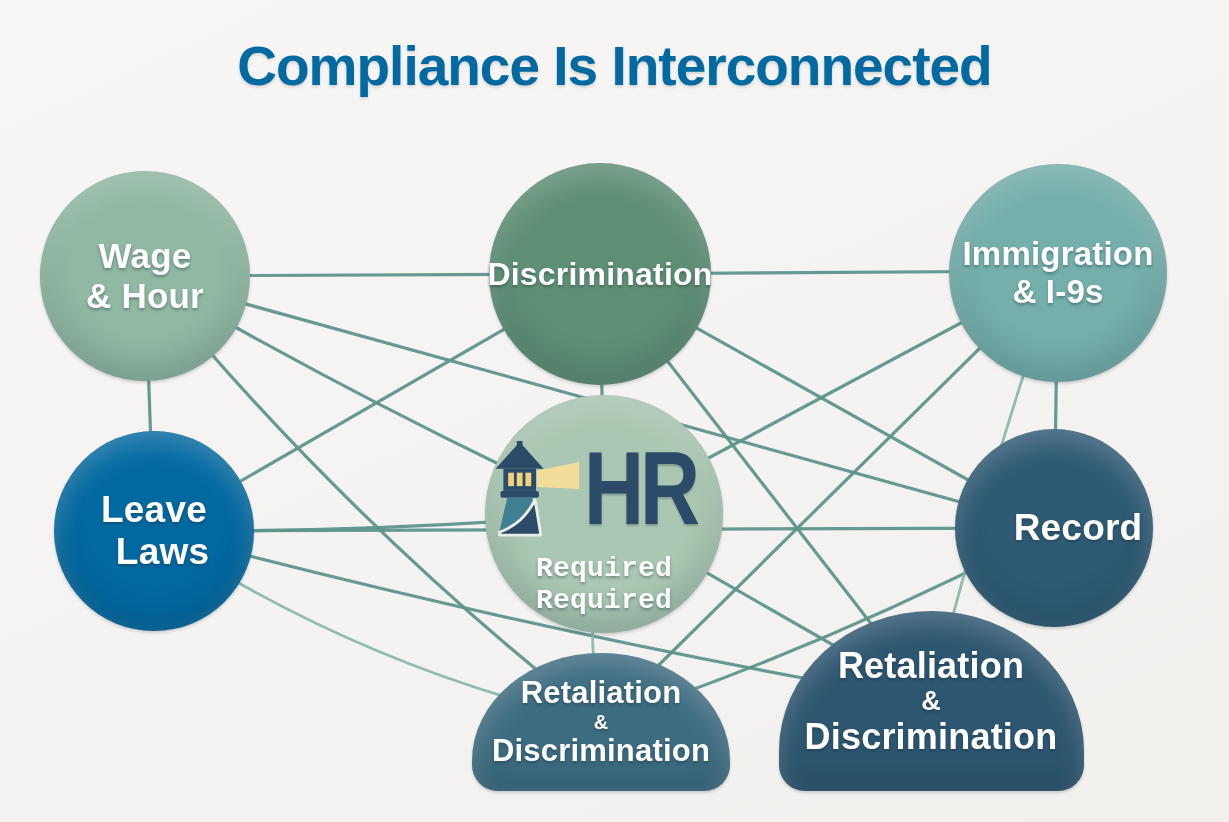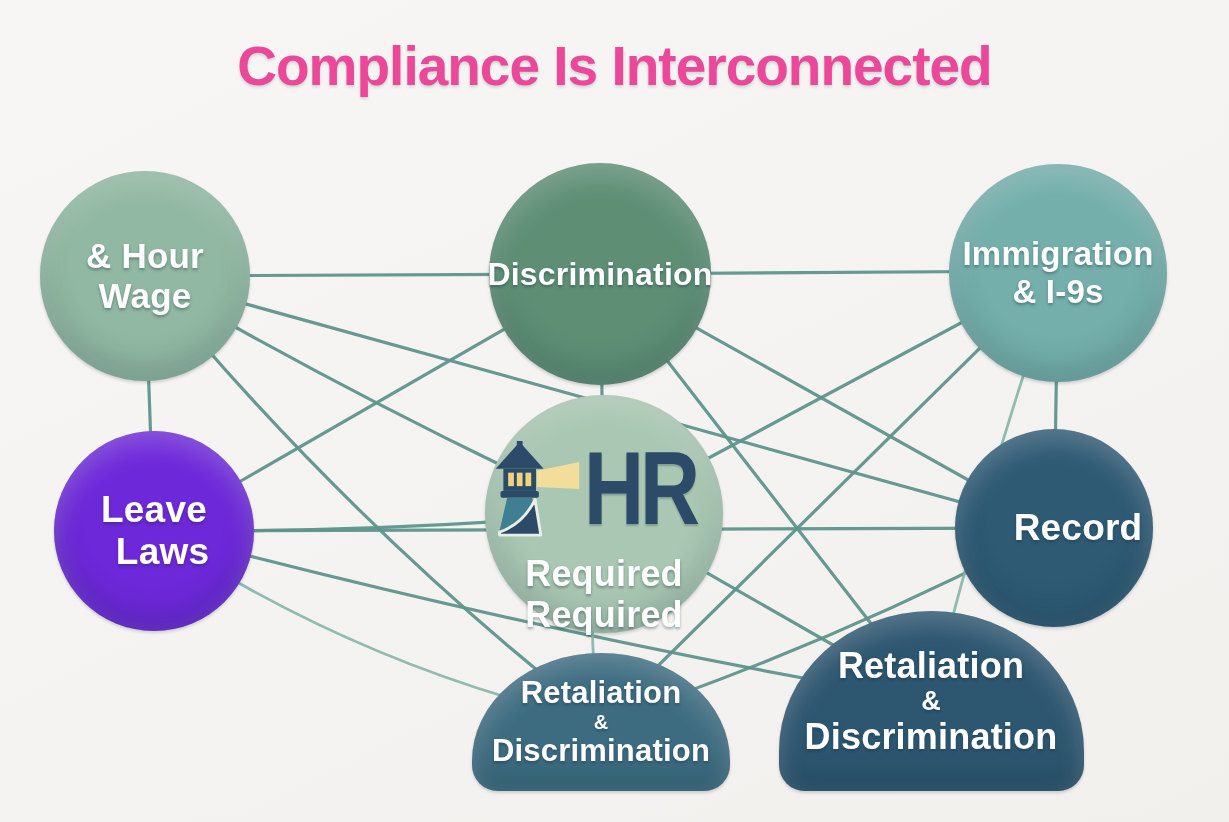--- a/index.html
+++ b/index.html
@@ -4,21 +4,21 @@
 <style>
   html,body{margin:0;padding:0;}
   body{
     width:1229px;height:822px;position:relative;overflow:hidden;
     background:linear-gradient(155deg,#f7f6f4 0%,#f4f3f1 55%,#f1f0ed 100%);
     font-family:"Liberation Sans", sans-serif;
   }
   .title{
     position:absolute;left:0;top:34px;width:1229px;margin:0;
     text-align:center;font-size:55px;font-weight:700;letter-spacing:-1px;
-    color:#ec4899;text-shadow:0 2px 3px rgba(40,60,75,.18);
+    color:#0369a1;text-shadow:0 2px 3px rgba(40,60,75,.18);
   }
   #edges{position:absolute;left:0;top:0;}
   #edges path.edge{fill:none;stroke:#5e938b;stroke-width:3.2;stroke-linecap:round;opacity:.95;}
   #edges path.edge.light{stroke:#85b5a9;stroke-width:2.8;opacity:.9;}
   .node{
     position:absolute;display:flex;flex-direction:column;align-items:center;justify-content:center;
     box-shadow:inset 0 12px 26px rgba(255,255,255,.22), inset 0 -14px 30px rgba(10,35,45,.20), 0 2px 3px rgba(20,40,50,.18);
     text-align:center;color:#fdfdfd;font-weight:700;line-height:1.14;letter-spacing:.2px;
   }
   .node .label span{display:block;text-shadow:0 2px 3px rgba(25,45,55,.38);}
@@ -26,21 +26,21 @@
     left:485px;top:395px;width:238px;height:238px;border-radius:50%;
     background:#a9c7b2;justify-content:flex-start;padding-top:0;box-sizing:border-box;gap:12px;
   }
   .logo-row{display:flex;align-items:center;justify-content:center;margin-top:46px;height:96px;}
   .logo-row svg{display:block;}
   .hr-text{
     font-size:104px;font-weight:800;color:#2b4b68;line-height:.9;letter-spacing:-5px;
     transform:scaleX(.8);transform-origin:left center;margin-left:-4px;
     text-shadow:0 2px 2px rgba(20,40,55,.25);
   }
-  .hr-caption{margin-top:4px;font-size:36px;}
+  .hr-caption{margin-top:4px;font-size:28px;font-family:Liberation Mono, monospace;}
 </style>
 </head>
 <body>
 
 <h1 class="title">Compliance Is Interconnected</h1>
 
 <svg id="edges" width="1229" height="822">
     <path d="M 145 276 Q 372.5 275 600 274" class="edge"></path>
     <path d="M 600 274 Q 829 272.5 1058 271" class="edge"></path>
     <path d="M 145 276 Q 149.5 403.5 154 531" class="edge"></path>
@@ -82,36 +82,36 @@
       </svg>
       <span class="hr-text">HR</span>
     </div>
     <div class="label hr-caption">
       <span>Required</span>
       <span>Required</span>
     </div>
   </div>
 <div class="node circle" style="left: 40px; top: 171px; width: 210px; height: 210px; background: rgb(144, 184, 162); border-radius: 50%;">
       <div class="label">
+        <span style="font-size: 35px;">Wage</span>
         <span style="font-size: 35px;">&amp; Hour</span>
-        <span style="font-size: 35px;">Wage</span>
       </div>
     </div>
     <div class="node circle" style="left: 489px; top: 163px; width: 222px; height: 222px; background: rgb(94, 143, 117); border-radius: 50%;">
       <div class="label">
         <span style="font-size: 32px;">Discrimination</span>
       </div>
     </div>
     <div class="node circle" style="left: 949px; top: 164px; width: 218px; height: 218px; background: rgb(116, 175, 171); border-radius: 50%;">
       <div class="label">
         <span style="font-size: 33px;">Immigration</span>
         <span style="font-size: 33px;">&amp; I-9s</span>
       </div>
     </div>
-    <div class="node circle" style="left: 54px; top: 431px; width: 200px; height: 200px; background: #6d28d9; border-radius: 50%;">
+    <div class="node circle" style="left: 54px; top: 431px; width: 200px; height: 200px; background: #0369a1; border-radius: 50%;">
       <div class="label">
         <span style="font-size: 37px;">Leave</span>
         <span style="font-size: 37px; margin-left: 17px;">Laws</span>
       </div>
     </div>
     <div class="node circle" style="left: 955px; top: 429px; width: 198px; height: 198px; background: rgb(46, 90, 116); border-radius: 50%;">
       <div class="label">
         <span style="font-size: 37px; margin-left: 48px;">Record</span>
       </div>
     </div>

